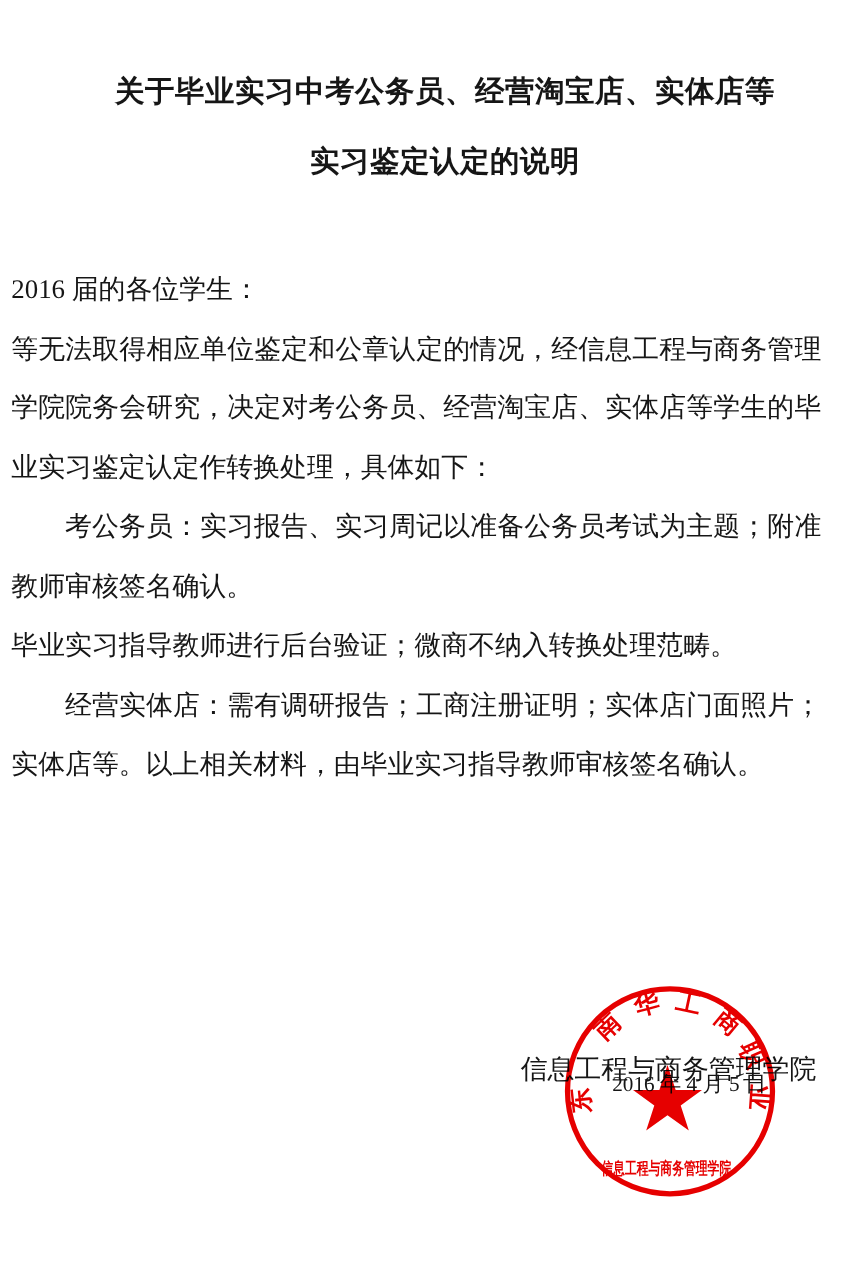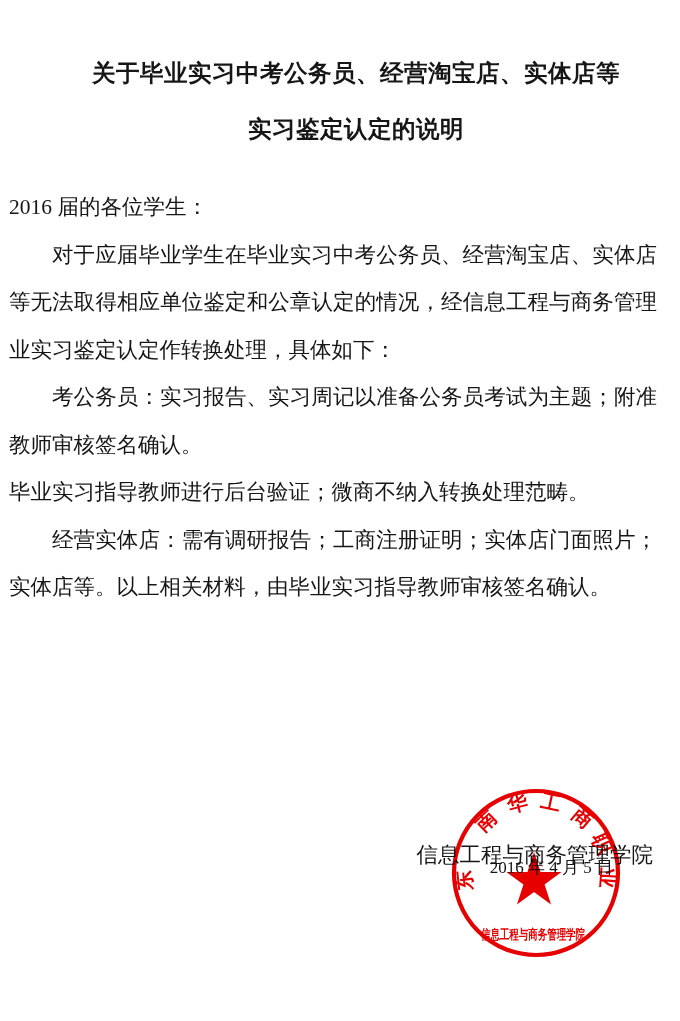--- a/index.html
+++ b/index.html
@@ -10,21 +10,21 @@
     color:#161616;
   }
   .title-line{
     position:absolute;left:0;width:680px;text-align:center;
     font-family:"Liberation Sans","DejaVu Sans",sans-serif;
     font-weight:700;font-size:23.5px;line-height:30px;letter-spacing:0.5px;padding-left:16px;
   }
   #title-line1{top:58px;}
   #title-line2{top:114px;}
   #body-block{
-    position:absolute;top:184px;left:9px;width:648px;
+    position:absolute;top:208px;left:9px;width:648px;
     font-size:21.5px;line-height:47.5px;
   }
   .body-line{white-space:nowrap;}
   .body-line.justify{
     white-space:normal;
     text-align:justify;text-align-last:justify;
     text-justify:inter-character;
   }
   .body-line.indent{padding-left:43px;}
   .body-line.indent.justify{padding-left:0;text-indent:43px;}
@@ -49,22 +49,22 @@
 <body>
 
 <div id="page">
 
   <div class="title-line" id="title-line1">关于毕业实习中考公务员、经营淘宝店、实体店等</div>
 
   <div class="title-line" id="title-line2">实习鉴定认定的说明</div>
 
   <div id="body-block">
       <div class="body-line">2016 届的各位学生：</div>
-      <div class="body-line indent justify">对于应届毕业学生在毕业实习中考公务员、经营淘宝店、实体店</div>
       <div class="body-line justify">等无法取得相应单位鉴定和公章认定的情况，经信息工程与商务管理</div>
+      <div class="body-line justify">学院院务会研究，决定对考公务员、经营淘宝店、实体店等学生的毕</div>
       <div class="body-line">业实习鉴定认定作转换处理，具体如下：</div>
       <div class="body-line indent justify">考公务员：实习报告、实习周记以准备公务员考试为主题；附准</div>
       <div class="body-line">教师审核签名确认。</div>
       <div class="body-line">毕业实习指导教师进行后台验证；微商不纳入转换处理范畴。</div>
       <div class="body-line indent justify">经营实体店：需有调研报告；工商注册证明；实体店门面照片；</div>
       <div class="body-line">实体店等。以上相关材料，由毕业实习指导教师审核签名确认。</div>
     </div>
 
   <div id="signature-name">信息工程与商务管理学院</div>
 

